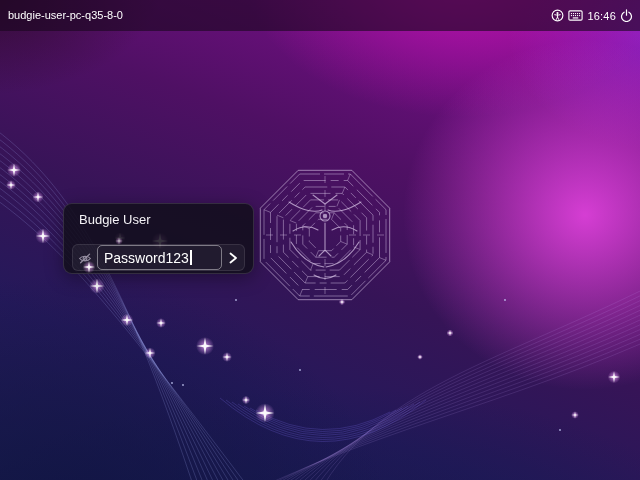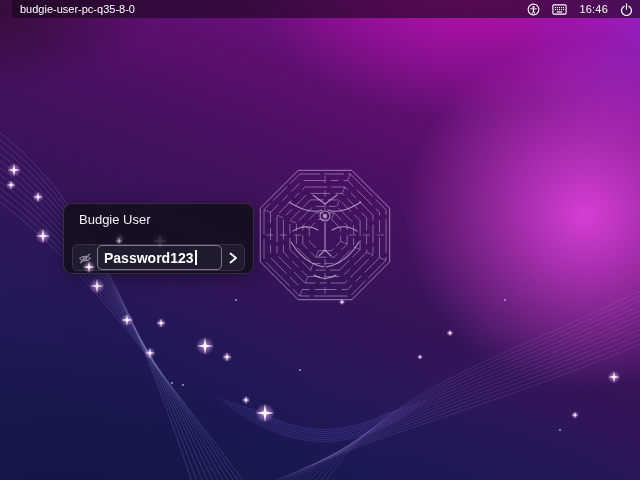--- a/index.html
+++ b/index.html
@@ -18,26 +18,26 @@
       radial-gradient(430px 340px at 60px 540px,  rgba(16,20,66,0.95),  rgba(16,20,66,0) 78%),
       radial-gradient(520px 210px at 330px 545px, rgba(20,24,78,0.85),  rgba(20,24,78,0) 75%),
       linear-gradient(200deg,#8d1092 0%,#6d0f7e 18%,#4f1064 36%,#361457 55%,#24195a 75%,#1b1d50 100%);
   }
   svg.fx{position:absolute;left:0;top:0;z-index:1;pointer-events:none}
   #maze{position:absolute;left:245px;top:155px;z-index:1;pointer-events:none}
   svg.fx2{position:absolute;left:0;top:0;z-index:6;pointer-events:none}
 
   
   .panel{
-    position:absolute;left:0;top:0;right:0;height:18px;z-index:10;
+    position:absolute;left:0;top:0;right:0;height:31px;z-index:10;
     background:rgba(26,7,31,0.62);
-    display:flex;align-items:center;color:#fff;margin-left:12px;
+    display:flex;align-items:center;color:#fff;
   }
   .hostname{font-size:11px;padding-left:8px;line-height:19px;white-space:nowrap}
-  .panel-right{margin-left:auto;display:flex;align-items:center;gap:12px;padding-right:7px}
+  .panel-right{margin-left:auto;display:flex;align-items:center;gap:4px;padding-right:7px}
   .panel-btn{background:none;border:0;padding:0;margin:0;display:flex;align-items:center;cursor:pointer}
   .clock{font-size:11px;letter-spacing:0.2px}
 
   
   .dialog{
     position:absolute;left:63px;top:203px;width:191px;height:71px;z-index:5;
     background:rgba(18,14,27,0.85);
     border:1px solid rgba(255,255,255,0.13);
     border-radius:9px;box-sizing:border-box;
     box-shadow:0 4px 18px rgba(0,0,0,0.35);
@@ -48,21 +48,21 @@
     display:flex;align-items:center;box-sizing:border-box;
     background:rgba(255,255,255,0.05);
     border:1px solid rgba(255,255,255,0.10);
     border-radius:6px;
   }
   .eye-btn{width:24px;background:none;border:0;padding:0;display:flex;justify-content:center;align-items:center;cursor:pointer}
   .pw-input{
     flex:1;align-self:stretch;margin:0;box-sizing:border-box;
     border:1px solid rgba(255,255,255,0.42);border-radius:5px;
     display:flex;align-items:center;padding-left:6px;
-    color:#fff;font-size:14px;white-space:nowrap;overflow:hidden;cursor:text;font-weight:bold;
+    color:#fff;font-size:14px;white-space:nowrap;overflow:hidden;cursor:text;
   }
   .caret{width:2px;height:15px;background:#fff;margin-left:1px;flex:none;animation:blink 1.1s steps(1) infinite}
   @keyframes blink{50%{opacity:0}}
   .submit-btn{width:22px;background:none;border:0;padding:0;display:flex;justify-content:center;align-items:center;cursor:pointer}
 </style>
 </head>
 <body>
 
 <div class="wallpaper"></div>
 

